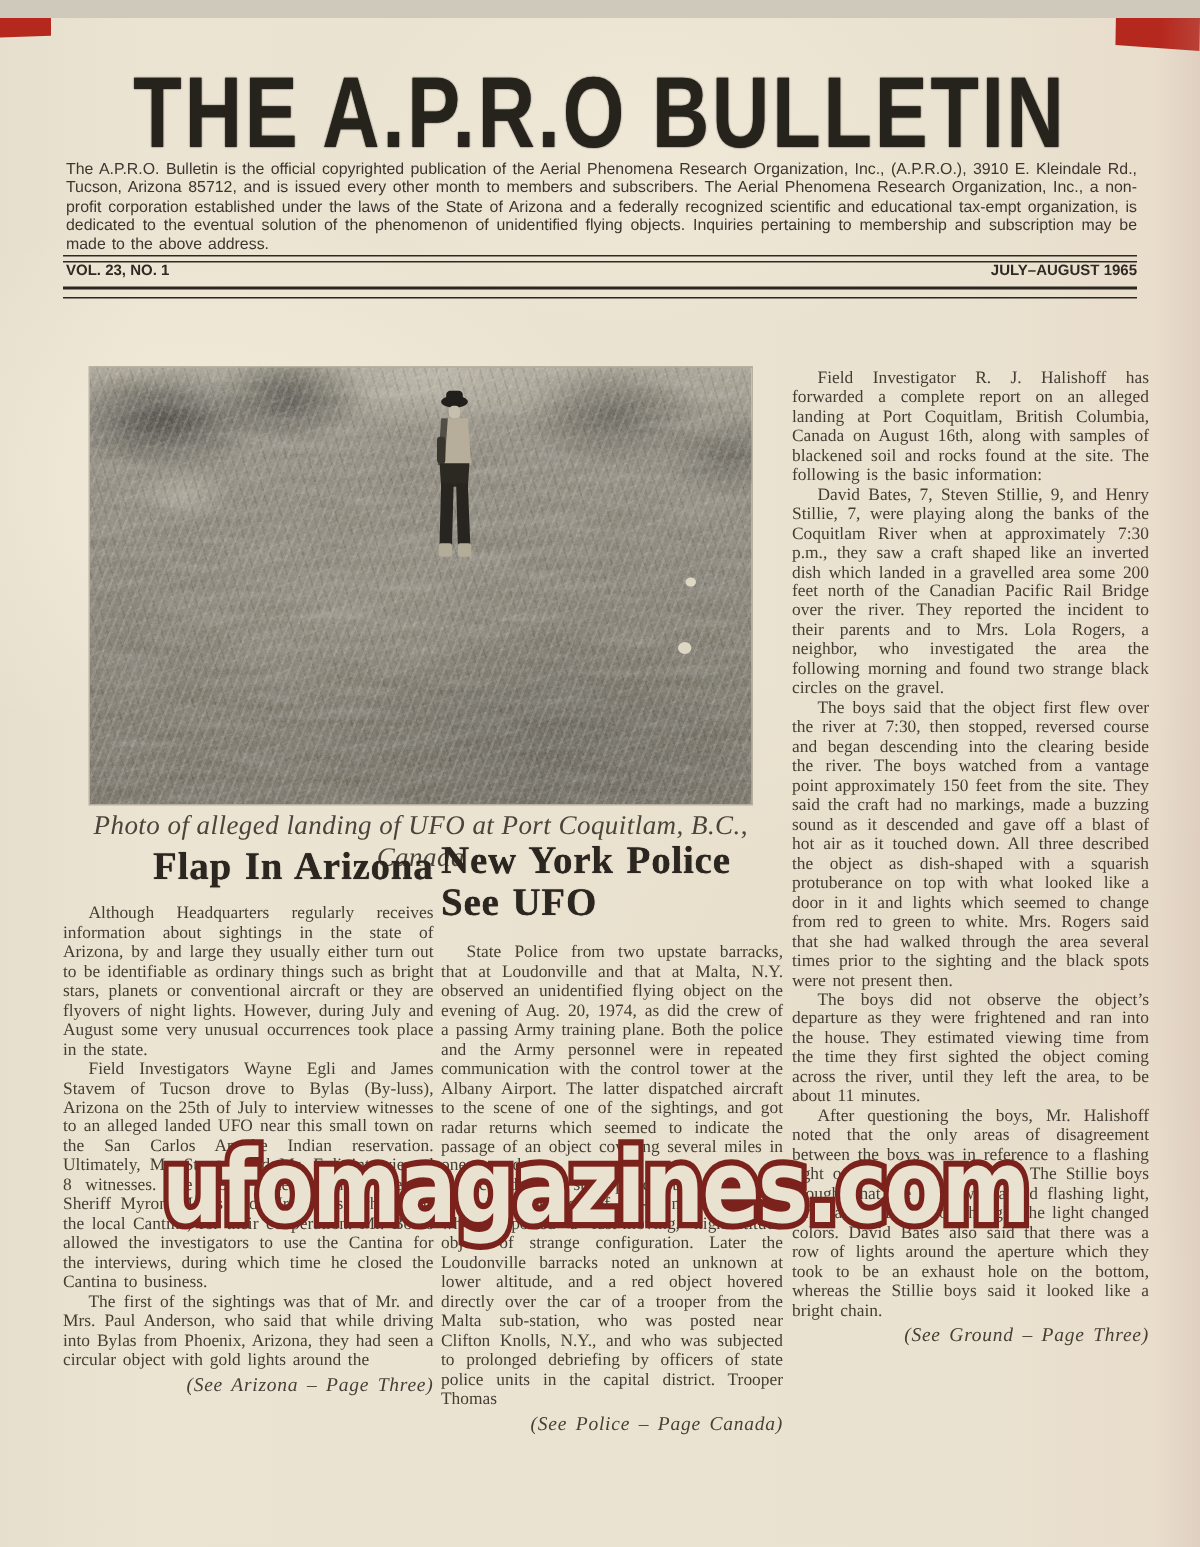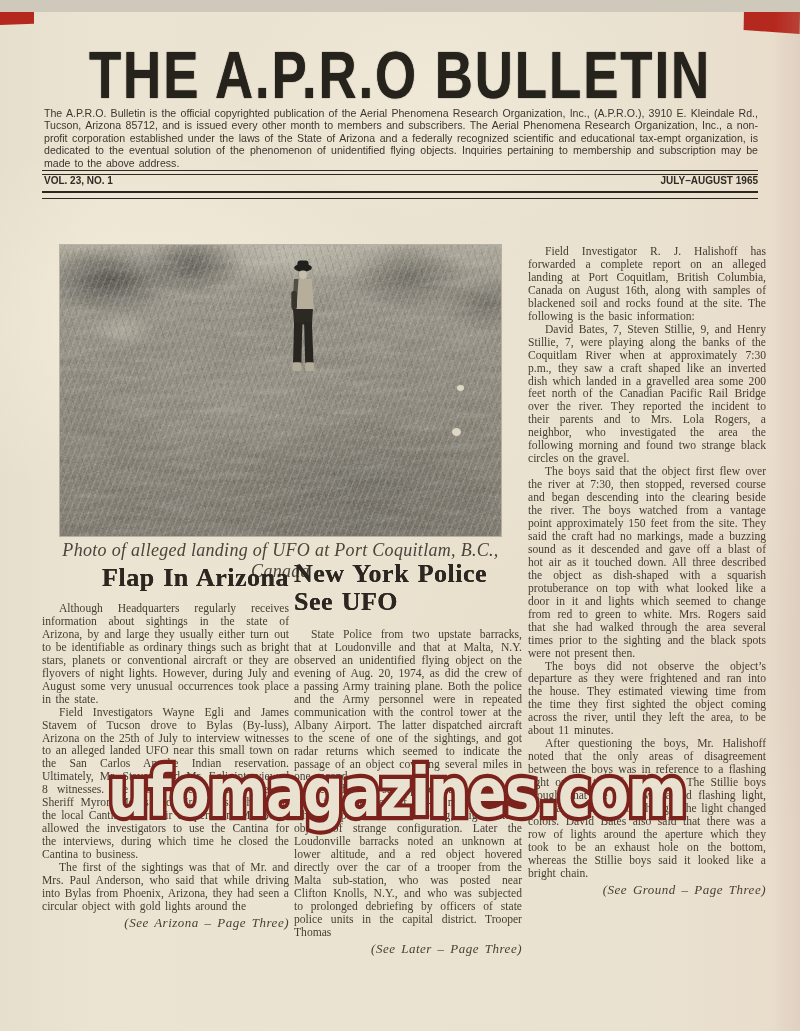--- a/index.html
+++ b/index.html
@@ -170,21 +170,21 @@
     <span class="continuation">(See Arizona – Page Three)</span>
   </div>
 
   <div class="col col-mid">
     <h2 class="art-title art-title-center">
       <span>New York Police</span><br>
       <span>See UFO</span>
     </h2>
     <p>State Police from two upstate barracks, that at Loudonville and that at Malta, N.Y. observed an unidentified flying object on the evening of Aug. 20, 1974, as did the crew of a passing Army training plane. Both the police and the Army personnel were in repeated communication with the control tower at the Albany Airport. The latter dispatched aircraft to the scene of one of the sightings, and got radar returns which seemed to indicate the passage of an object covering several miles in one second.</p>
     <p>According to state police, the first report came from the crew of a T-29 military trainer, which reported a fast-moving, high-altitude object of strange configuration. Later the Loudonville barracks noted an unknown at lower altitude, and a red object hovered directly over the car of a trooper from the Malta sub-station, who was posted near Clifton Knolls, N.Y., and who was subjected to prolonged debriefing by officers of state police units in the capital district. Trooper Thomas</p>
-    <span class="continuation">(See Later – Page Three)</span>
+    <span class="continuation">(See Police – Page Canada)</span>
   </div>
 
   <div class="col col-right">
     <p>Field Investigator R. J. Halishoff has forwarded a complete report on an alleged landing at Port Coquitlam, British Columbia, Canada on August 16th, along with samples of blackened soil and rocks found at the site. The following is the basic information:</p>
     <p>David Bates, 7, Steven Stillie, 9, and Henry Stillie, 7, were playing along the banks of the Coquitlam River when at approximately 7:30 p.m., they saw a craft shaped like an inverted dish which landed in a gravelled area some 200 feet north of the Canadian Pacific Rail Bridge over the river. They reported the incident to their parents and to Mrs. Lola Rogers, a neighbor, who investigated the area the following morning and found two strange black circles on the gravel.</p>
     <p>The boys said that the object first flew over the river at 7:30, then stopped, reversed course and began descending into the clearing beside the river. The boys watched from a vantage point approximately 150 feet from the site. They said the craft had no markings, made a buzzing sound as it descended and gave off a blast of hot air as it touched down. All three described the object as dish-shaped with a squarish protuberance on top with what looked like a door in it and lights which seemed to change from red to green to white. Mrs. Rogers said that she had walked through the area several times prior to the sighting and the black spots were not present then.</p>
     <p>The boys did not observe the object’s departure as they were frightened and ran into the house. They estimated viewing time from the time they first sighted the object coming across the river, until they left the area, to be about 11 minutes.</p>
     <p>After questioning the boys, Mr. Halishoff noted that the only areas of disagreement between the boys was in reference to a flashing light on the top of the object. The Stillie boys thought that the light was a red flashing light, whereas the Bates boy thought the light changed colors. David Bates also said that there was a row of lights around the aperture which they took to be an exhaust hole on the bottom, whereas the Stillie boys said it looked like a bright chain.</p>
     <span class="continuation">(See Ground – Page Three)</span>
   </div>

